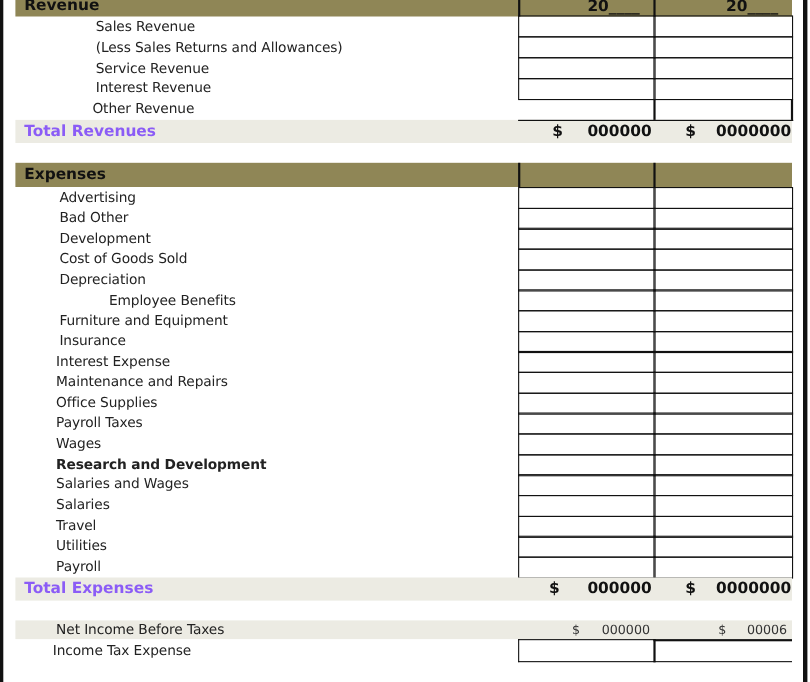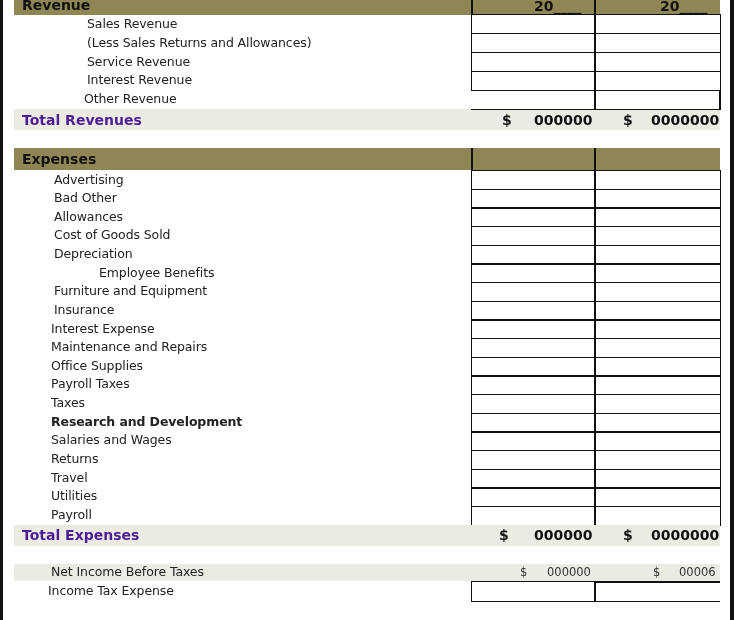--- a/index.html
+++ b/index.html
@@ -7,21 +7,21 @@
     width: 736px; height: 620px; overflow: hidden; background: #ffffff;
     position: relative; font-family: "DejaVu Sans", sans-serif; color: #1a1a1a;
   }
   .frame-left { position: absolute; left: 0; top: 0; width: 3px; height: 620px; background: #111; }
   .frame-right { position: absolute; left: 730px; top: 0; width: 4px; height: 620px; background: #111; }
   .band { position: absolute; left: 14px; width: 706px; }
   .olive { background: #8f8656; }
   .gray { background: #ecebe3; }
   .label { position: absolute; white-space: nowrap; font-size: 12.5px; line-height: 18px; color: #222; letter-spacing: -0.1px; }
   .head-label { position: absolute; white-space: nowrap; font-size: 14px; font-weight: bold; line-height: 18px; color: #111; }
-  .total-label { position: absolute; white-space: nowrap; font-size: 14px; font-weight: bold; line-height: 20px; color: #4c1d95; }
+  .total-label { position: absolute; white-space: nowrap; font-size: 14px; font-weight: bold; line-height: 20px; color: #8b5cf6; }
   .cell { position: absolute; box-sizing: border-box; border: 1.5px solid #111; background: transparent; }
   .vline { position: absolute; width: 1.5px; background: #111; }
   .hline { position: absolute; height: 1.5px; background: #111; }
   .year { position: absolute; font-size: 14px; font-weight: bold; color: #111; line-height: 14px; white-space: nowrap; }
   .amt-big { position: absolute; font-size: 14px; font-weight: bold; color: #111; line-height: 20px; white-space: nowrap; }
   .amt-small { position: absolute; font-size: 11.5px; color: #333; line-height: 18px; white-space: nowrap; }
 </style>
 </head>
 <body>
 
@@ -63,34 +63,34 @@
 <div class="amt-big" style="left:623px; top:110px;">$</div>
 <div class="amt-big" style="left:651px; top:110px;">0000000</div>
 
 <div class="band olive" style="top:148px; height:22px;"></div>
 <div class="head-label" style="left:22px; top:150px;">Expenses</div>
 <div class="vline" style="left:471px; top:148px; height:22px;"></div>
 <div class="vline" style="left:594px; top:148px; height:22px;"></div>
 
 <div class="label" style="left:54px; top:171px;">Advertising</div>
 <div class="label" style="left:54px; top:189px;">Bad Other</div>
-<div class="label" style="left:54px; top:208px;">Allowances</div>
+<div class="label" style="left:54px; top:208px;">Development</div>
 <div class="label" style="left:54px; top:226px;">Cost of Goods Sold</div>
 <div class="label" style="left:54px; top:245px;">Depreciation</div>
 <div class="label" style="left:54px; top:264px;margin-left:45px;">Employee Benefits</div>
 <div class="label" style="left:54px; top:282px;">Furniture and Equipment</div>
 <div class="label" style="left:54px; top:301px;">Insurance</div>
 <div class="label" style="left:51px; top:320px;">Interest Expense</div>
 <div class="label" style="left:51px; top:338px;">Maintenance and Repairs</div>
 <div class="label" style="left:51px; top:357px;">Office Supplies</div>
 <div class="label" style="left:51px; top:375px;">Payroll Taxes</div>
-<div class="label" style="left:51px; top:394px;">Taxes</div>
+<div class="label" style="left:51px; top:394px;">Wages</div>
 <div class="label" style="left:51px; top:413px;font-weight:bold;">Research and Development</div>
 <div class="label" style="left:51px; top:431px;">Salaries and Wages</div>
-<div class="label" style="left:51px; top:450px;">Returns</div>
+<div class="label" style="left:51px; top:450px;">Salaries</div>
 <div class="label" style="left:51px; top:469px;">Travel</div>
 <div class="label" style="left:51px; top:487px;">Utilities</div>
 <div class="label" style="left:51px; top:506px;">Payroll</div>
 
 <div>
   <div class="cell" style="left:471px; top:170px; width:125px; height:20px;"></div>
   <div class="cell" style="left:594px; top:170px; width:127px; height:20px;"></div>
   <div class="cell" style="left:471px; top:189px; width:125px; height:20px;"></div>
   <div class="cell" style="left:594px; top:189px; width:127px; height:20px;"></div>
   <div class="cell" style="left:471px; top:207px; width:125px; height:20px;"></div>

